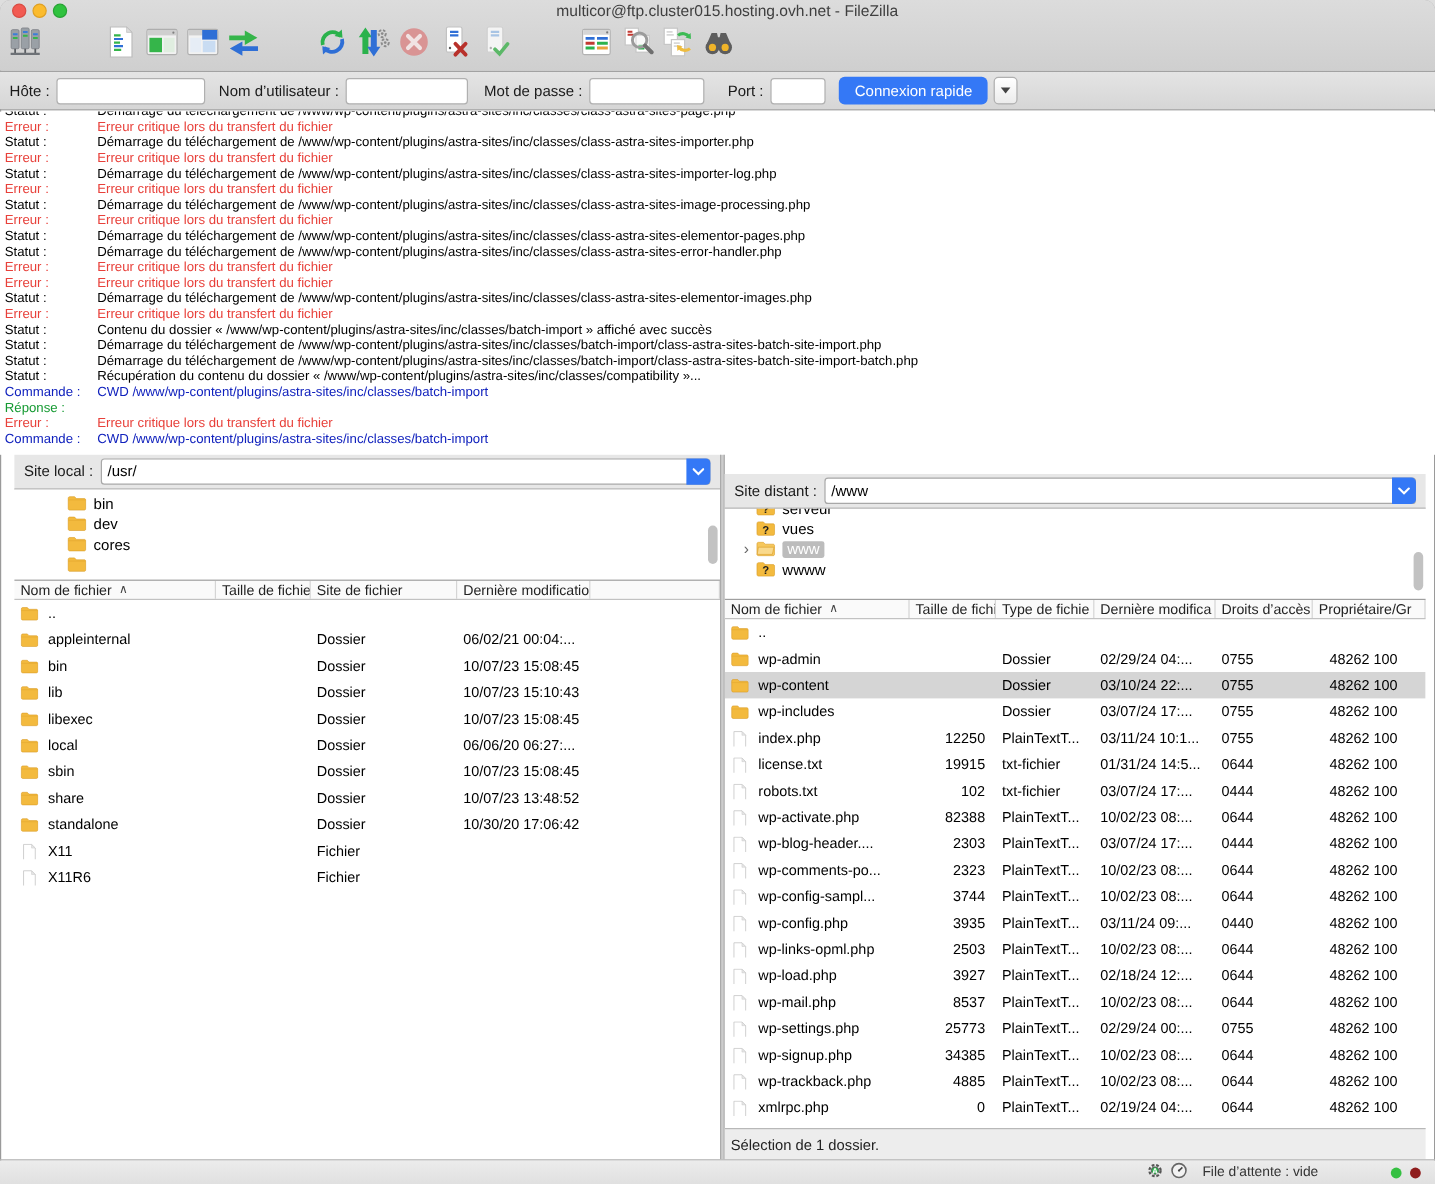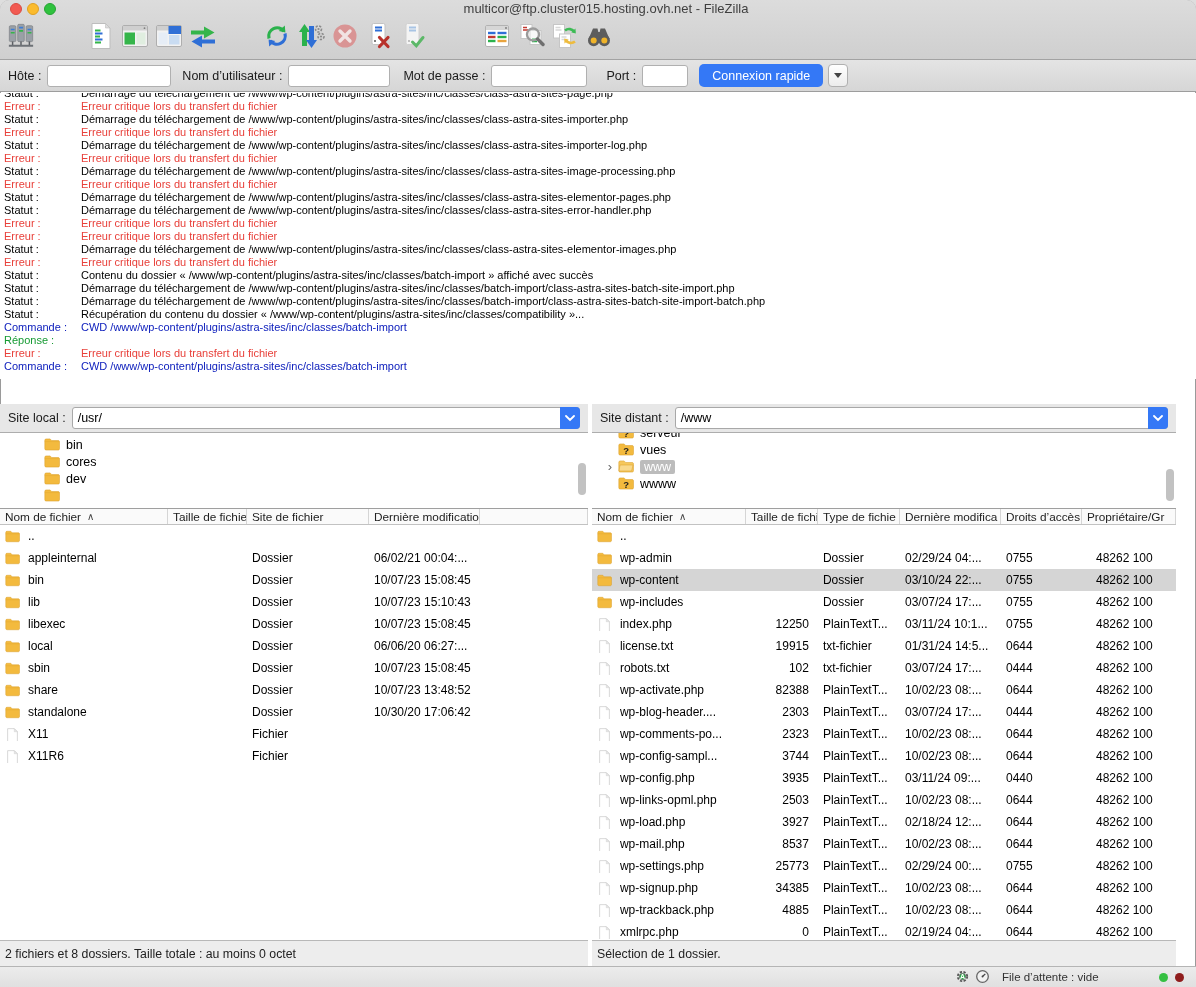--- a/index.html
+++ b/index.html
@@ -29,21 +29,21 @@
   #qc-drop .tri{width:0;height:0;border-left:4px solid transparent;border-right:4px solid transparent;border-top:5px solid #444;}
 
   
   #log{position:absolute;top:93px;left:0;width:1196px;height:286px;background:#fff;overflow:hidden;}
   #log-list{margin-top:-6px;}
   .log-row{display:flex;height:13px;line-height:13px;font-size:11px;white-space:nowrap;}
   .log-type{flex:0 0 81px;padding-left:4px;}
   .status{color:#000;} .error{color:var(--err);} .command{color:var(--cmd);} .response{color:var(--resp);gap:40px;}
 
   
-  #panes{position:absolute;top:379px;left:0;width:1176px;height:587px;display:flex;align-items:flex-end;}
+  #panes{position:absolute;top:379px;left:12px;width:1176px;height:587px;display:flex;}
   .pane{position:relative;background:#fff;}
   #pane-local{width:598px;}
   #pane-remote{width:594px;margin-top:16px;}
   #divider{width:4px;background:#cdcdcd;border-left:1px solid #aaa;border-right:1px solid #aaa;}
   .dirbar{height:29px;background:#e7e7e7;border-bottom:1px solid #adadad;display:flex;align-items:center;font-size:12.5px;color:#1a1a1a;padding:0 8px;}
   .combo{flex:1;height:22px;background:#fff;border:1px solid #a8a8a8;border-radius:3px;display:flex;align-items:center;position:relative;margin-left:6px;}
   .combo .path{flex:1;padding:0 5px;font-size:12.5px;color:#000;}
   .combo .drop{width:20px;height:22px;margin:-1px;background:var(--accent);border-radius:0 4px 4px 0;display:flex;align-items:center;justify-content:center;}
   .combo .drop svg{width:10px;height:7px;}
   .tree{height:76px;border-bottom:1px solid #9f9f9f;overflow:hidden;position:relative;background:#fff;}
@@ -377,31 +377,31 @@
               <span>bin</span>
             </div>
             <div class="tree-row" style="padding-left: 28px;">
               <span class="exp"></span>
               <span class="ticon">
                 <svg viewBox="0 0 16 13">
                   <path d="M0.8 2.2c0-.7.55-1.3 1.25-1.3h4.1l1.5 1.6h6.6c.7 0 1.25.58 1.25 1.3v7c0 .7-.55 1.3-1.25 1.3H2.05c-.7 0-1.25-.58-1.25-1.3z" fill="#f3ba3e" stroke="#d99c27" stroke-width="0.5"></path>
                   <path d="M0.8 3.6h14.4" stroke="#e8ae34" stroke-width="0.8"></path>
                 </svg>
               </span>
-              <span>cores</span>
+              <span>dev</span>
             </div>
             <div class="tree-row" style="padding-left: 28px;">
               <span class="exp"></span>
               <span class="ticon">
                 <svg viewBox="0 0 16 13">
                   <path d="M0.8 2.2c0-.7.55-1.3 1.25-1.3h4.1l1.5 1.6h6.6c.7 0 1.25.58 1.25 1.3v7c0 .7-.55 1.3-1.25 1.3H2.05c-.7 0-1.25-.58-1.25-1.3z" fill="#f3ba3e" stroke="#d99c27" stroke-width="0.5"></path>
                   <path d="M0.8 3.6h14.4" stroke="#e8ae34" stroke-width="0.8"></path>
                 </svg>
               </span>
-              <span>dev</span>
+              <span>cores</span>
             </div>
             <div class="tree-row" style="padding-left: 28px;">
               <span class="exp"></span>
               <span class="ticon">
                 <svg viewBox="0 0 16 13">
                   <path d="M0.8 2.2c0-.7.55-1.3 1.25-1.3h4.1l1.5 1.6h6.6c.7 0 1.25.58 1.25 1.3v7c0 .7-.55 1.3-1.25 1.3H2.05c-.7 0-1.25-.58-1.25-1.3z" fill="#f3ba3e" stroke="#d99c27" stroke-width="0.5"></path>
                   <path d="M0.8 3.6h14.4" stroke="#e8ae34" stroke-width="0.8"></path>
                 </svg>
               </span>
               <span></span>
@@ -584,23 +584,20 @@
                   <path d="M9.2.8L13 4.6H9.2z" fill="#e6e6e6" stroke="#c9c9c9" stroke-width="0.5"></path>
                 </svg>
               </span>
               <span>X11R6</span>
             </div>
             <div class="cell-size"></div>
             <div>Fichier</div>
             <div></div>
             <div></div>
           </div>
-        </div>
-      <div class="pane-status">
-          <span>2 fichiers et 8 dossiers. Taille totale : au moins 0 octet</span>
         </div>
     </div>
 
     <div id="divider"></div>
 
     <div class="pane" id="pane-remote">
       <div class="dirbar">
         <span>Site distant :</span>
         <div class="combo">
           <span class="path">/www</span>

